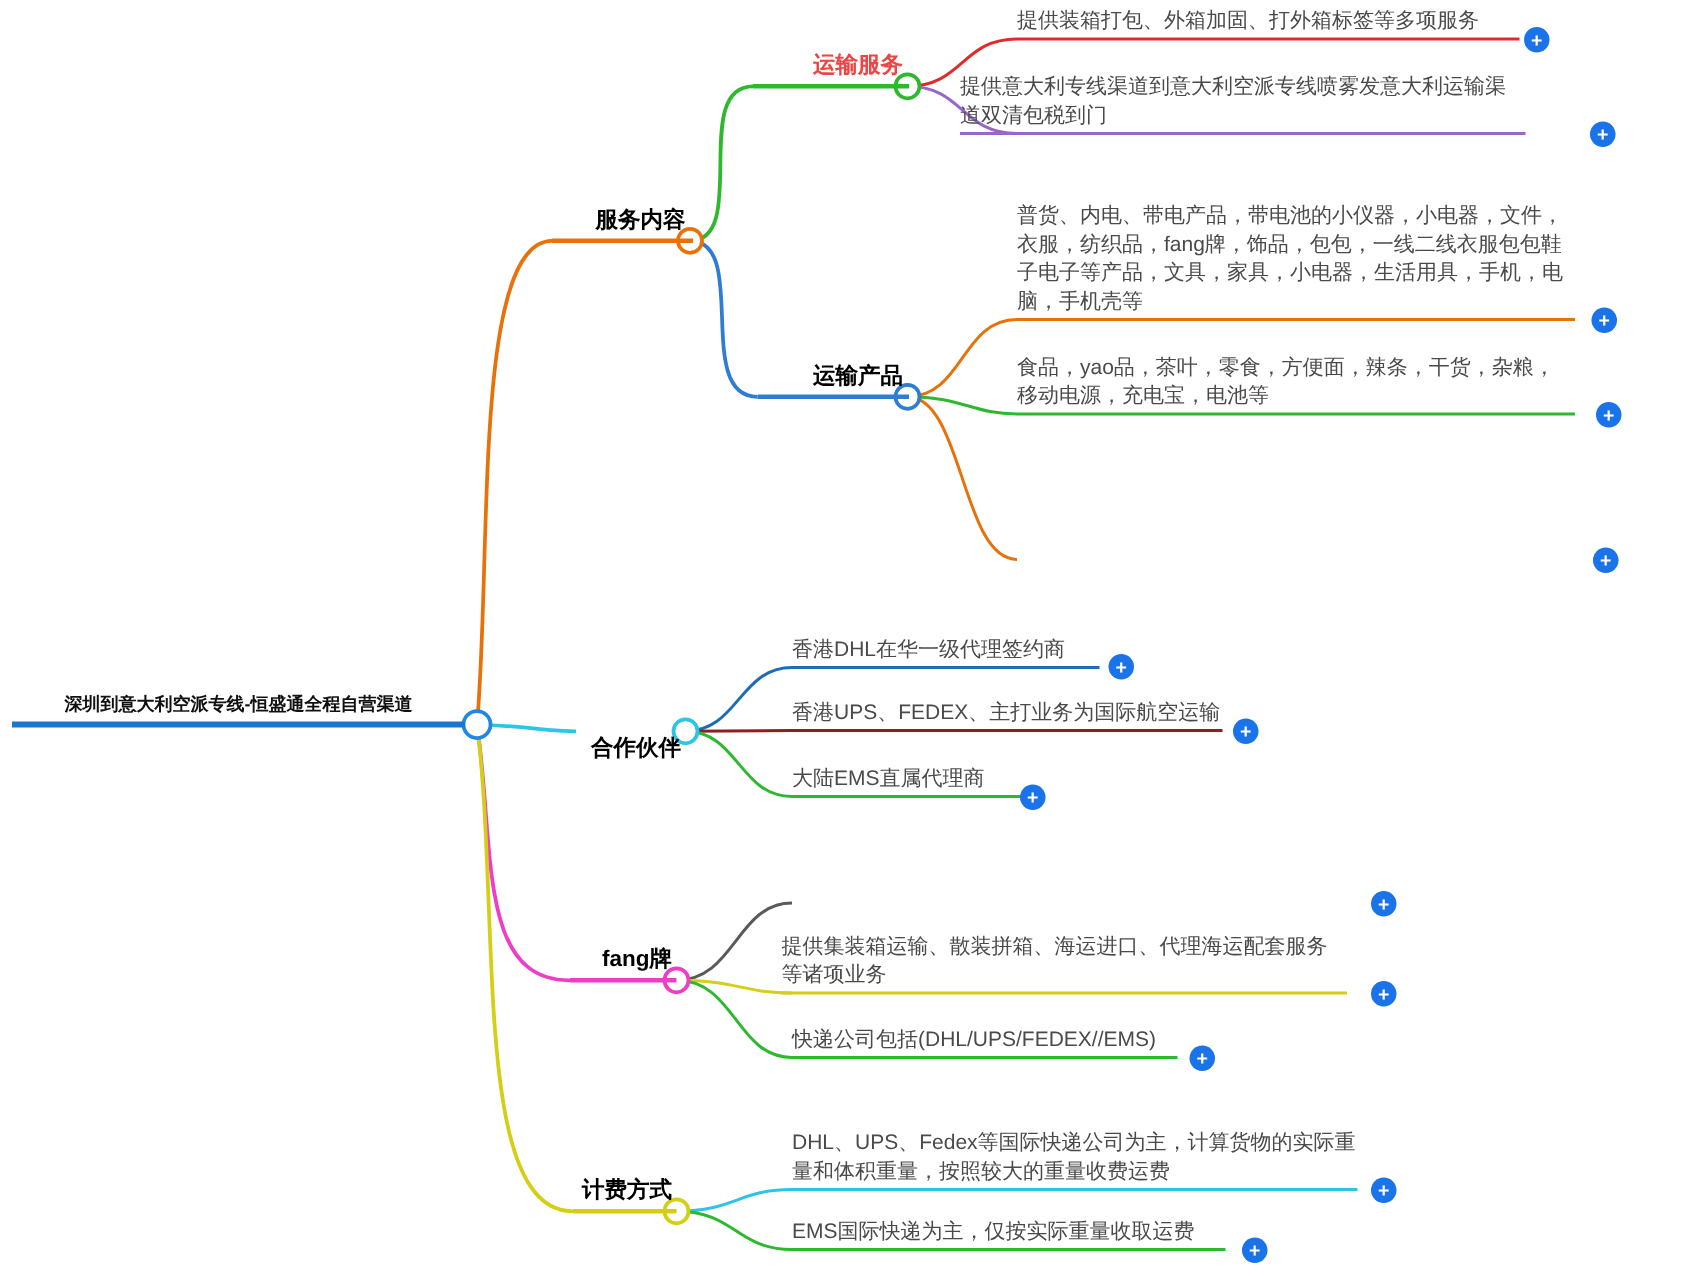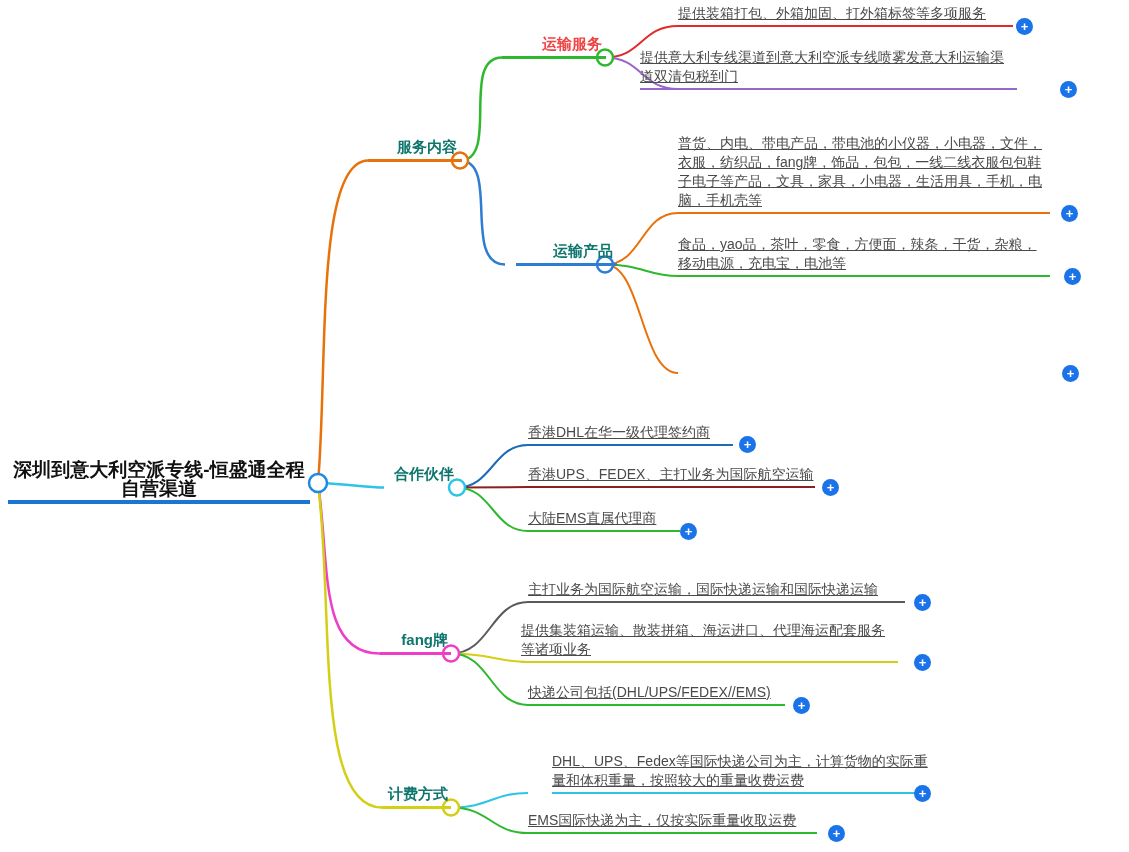--- a/index.html
+++ b/index.html
@@ -3,31 +3,31 @@
 <meta charset="utf-8">
 <style>
   html,body{margin:0;padding:0;background:#ffffff;}
   .stage{
     position:relative;width:1129px;height:852px;background:#ffffff;overflow:hidden;
     font-family:"Liberation Sans","DejaVu Sans",sans-serif;
   }
   svg.links{position:absolute;left:0;top:0;}
   .node{position:absolute;white-space:normal;}
   .root{
-    font-size:19px;font-weight:bold;color:#111111;line-height:19px;
+    font-size:12px;font-weight:bold;color:#111111;line-height:19px;
     padding-bottom:2px;border-bottom:4px solid #1976D2;text-align:center;
   }
   .blabel{
-    font-size:15px;font-weight:bold;color:#0f766e;line-height:19px;
+    font-size:15px;font-weight:bold;color:#000000;line-height:19px;
     padding-bottom:3px;border-bottom:3px solid #888;text-align:right;
   }
-  .blabel.noline{border-bottom:none;padding-bottom:6px;}
+  .blabel.noline{border-bottom:none;padding-bottom:6px;margin-top:25px;}
   .leaf{
     font-size:14px;color:#4a4a4a;line-height:19px;
-    padding-bottom:2px;border-bottom:2px solid #888;text-decoration:underline;
+    padding-bottom:2px;border-bottom:2px solid #888;
   }
   .plus{
     position:absolute;width:17px;height:17px;border-radius:50%;
     background:#1A73E8;color:#ffffff;font-size:13px;font-weight:bold;
     line-height:17px;text-align:center;cursor:pointer;user-select:none;
   }
 </style>
 </head>
 <body>
 
@@ -71,37 +71,36 @@
   </svg>
 
   <div class="node root" style="left:8px;top:460px;width:302px">深圳到意大利空派专线-恒盛通全程自营渠道</div>
 
   <div class="node blabel" style="left:368px;top:137px;width:89px;border-color:#E8710A;padding-right:5px">服务内容</div>
   <div class="node blabel noline" style="left:384px;top:464px;width:70px;padding-right:2px">合作伙伴</div>
   <div class="node blabel" style="left:380px;top:630px;width:68px;border-color:#EF3DC8;padding-right:3px">fang牌</div>
   <div class="node blabel" style="left:382px;top:784px;width:66px;border-color:#D4CE15;padding-right:3px">计费方式</div>
 
   <div class="node blabel" style="left:502px;top:34px;width:100px;border-color:#2EB82E;color:#ef4444;padding-right:4px">运输服务</div>
-  <div class="node blabel" style="left:516px;top:241px;width:97px;border-color:#2D7DD2;padding-right:4px">运输产品</div>
+  <div class="node blabel" style="left:505px;top:241px;width:97px;border-color:#2D7DD2;padding-right:4px">运输产品</div>
 
   <div class="node leaf" style="left:678px;top:4px;width:335px;border-color:#E12B2B">提供装箱打包、外箱加固、打外箱标签等多项服务</div>
   <div class="node leaf" style="left:640px;top:48px;width:377px;border-color:#9966CC">提供意大利专线渠道到意大利空派专线喷雾发意大利运输渠道双清包税到门</div>
 
   <div class="node leaf" style="left:678px;top:235px;width:372px;border-color:#2EB82E">食品，yao品，茶叶，零食，方便面，辣条，干货，杂粮，移动电源，充电宝，电池等</div>
   <div class="node leaf" style="left:678px;top:134px;width:372px;border-color:#E8710A">普货、内电、带电产品，带电池的小仪器，小电器，文件，衣服，纺织品，fang牌，饰品，包包，一线二线衣服包包鞋子电子等产品，文具，家具，小电器，生活用具，手机，电脑，手机壳等</div>
 
   <div class="node leaf" style="left:528px;top:423px;width:205px;border-color:#1E6BB8">香港DHL在华一级代理签约商</div>
   <div class="node leaf" style="left:528px;top:465px;width:287px;border-color:#8B2020">香港UPS、FEDEX、主打业务为国际航空运输</div>
   <div class="node leaf" style="left:528px;top:509px;width:152px;border-color:#2EB82E">大陆EMS直属代理商</div>
 
-  <div class="node leaf" style="left:528px;top:580px;width:377px;border-color:#5A5A5A">主打业务为国际航空运输，国际快递运输和国际快递运输</div>
   <div class="node leaf" style="left:521px;top:621px;width:377px;border-color:#D4CE15">提供集装箱运输、散装拼箱、海运进口、代理海运配套服务等诸项业务</div>
   <div class="node leaf" style="left:528px;top:683px;width:257px;border-color:#2EB82E">快递公司包括(DHL/UPS/FEDEX//EMS)</div>
 
-  <div class="node leaf" style="left:552px;top:752px;width:377px;border-color:#2EC4E6">DHL、UPS、Fedex等国际快递公司为主，计算货物的实际重量和体积重量，按照较大的重量收费运费</div>
+  <div class="node leaf" style="left:528px;top:752px;width:377px;border-color:#2EC4E6">DHL、UPS、Fedex等国际快递公司为主，计算货物的实际重量和体积重量，按照较大的重量收费运费</div>
   <div class="node leaf" style="left:528px;top:811px;width:289px;border-color:#2EB82E">EMS国际快递为主，仅按实际重量收取运费</div>
 
   <span class="plus" style="left:1016px;top:18px">+</span>
   <span class="plus" style="left:1060px;top:81px">+</span>
   <span class="plus" style="left:1061px;top:205px">+</span>
   <span class="plus" style="left:1064px;top:268px">+</span>
   <span class="plus" style="left:1062px;top:365px">+</span>
   <span class="plus" style="left:739px;top:436px">+</span>
   <span class="plus" style="left:822px;top:479px">+</span>
   <span class="plus" style="left:680px;top:523px">+</span>

